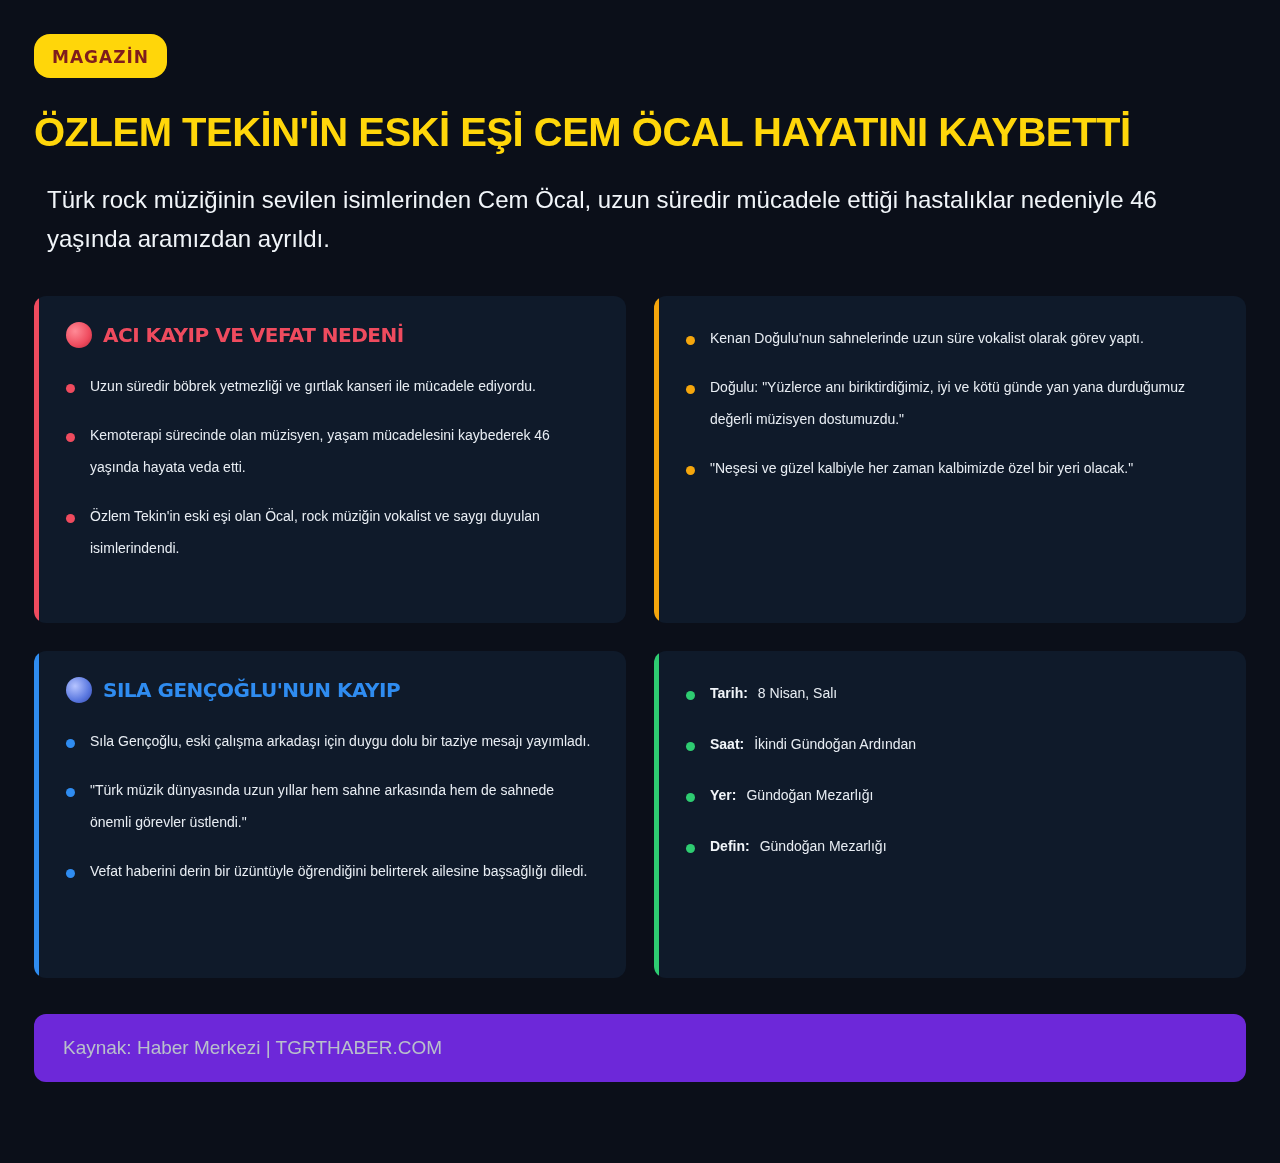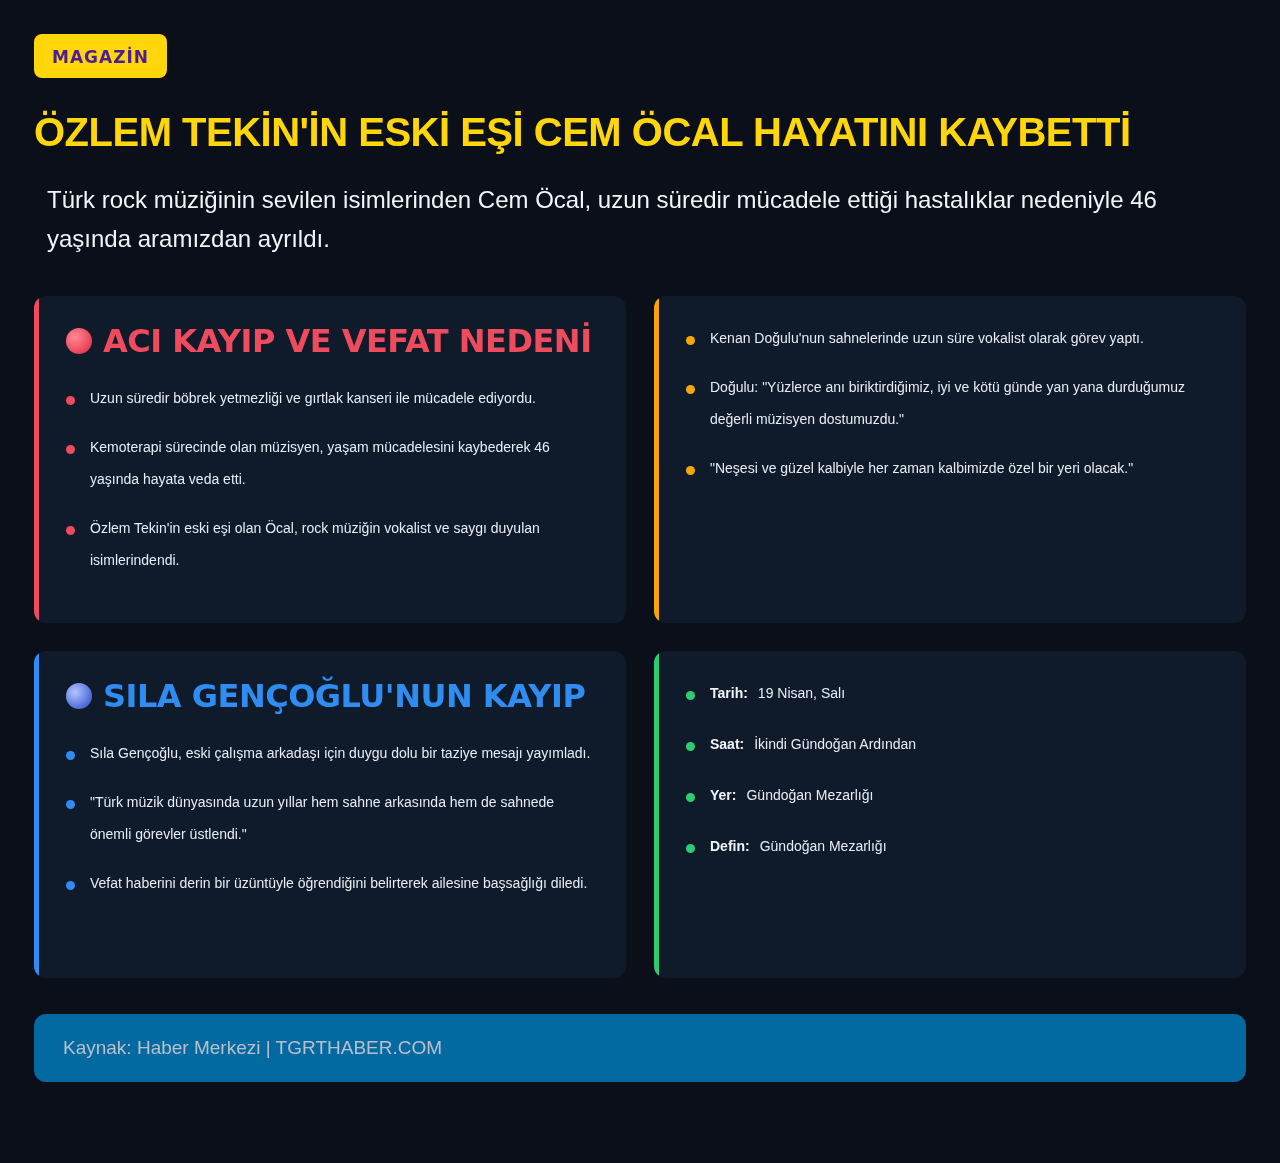--- a/index.html
+++ b/index.html
@@ -1,51 +1,51 @@
 <!DOCTYPE html>
 <html><head>
 <meta charset="utf-8">
 <style>
   * { box-sizing: border-box; margin: 0; padding: 0; }
   html, body { width: 1280px; height: 1163px; background: #0b0f19; }
   body { font-family: "Liberation Sans", "DejaVu Sans", sans-serif; color: #f1f5f9; position: relative; }
   .wrap { padding: 34px 34px 0 34px; }
   .badge {
-    display: inline-block; background: #ffd60a; color: #4c1d95;
+    display: inline-block; background: #ffd60a; color: #7f1d1d;
     font-family: "DejaVu Sans", sans-serif; font-weight: 700; font-size: 17px;
-    letter-spacing: 1px; padding: 13px 18px 11px; border-radius: 8px;
+    letter-spacing: 1px; padding: 13px 18px 11px; border-radius: 16px;
   }
   .title {
     margin-top: 26px; color: #ffd60a; font-family: Liberation Sans, sans-serif;
     font-weight: 700; font-size: 40px; line-height: 56px; letter-spacing: -0.5px;
     text-transform: uppercase;
   }
   .lead { margin-top: 20px; font-size: 24px; line-height: 39px; color: #f1f5f9; margin-left: 13px; }
   .grid { margin-top: 38px; display: grid; grid-template-columns: 592px 592px; column-gap: 28px; row-gap: 28px; }
   .card {
     background: #0f1a2a; border-radius: 12px; position: relative;
     padding: 26px 28px 20px 32px; min-height: 327px; overflow: hidden;
   }
   .card::before { content: ""; position: absolute; left: 0; top: 0; bottom: 0; width: 5px; background: var(--accent); border-radius: 12px 0 0 12px; }
   .card-head { display: flex; align-items: center; gap: 11px; margin-bottom: 22px; }
   .sphere { width: 26px; height: 26px; border-radius: 50%; flex: none;
     background: radial-gradient(circle at 35% 35%, var(--hl) 0%, var(--accent) 60%, var(--dk) 100%); }
-  .card-title { color: var(--accent); font-family: "DejaVu Sans", sans-serif; font-weight: 700; font-size: 32px; letter-spacing: -0.5px; }
+  .card-title { color: var(--accent); font-family: "DejaVu Sans", sans-serif; font-weight: 700; font-size: 20px; letter-spacing: -0.5px; }
   ul { list-style: none; }
   li { position: relative; padding-left: 24px; font-size: 14px; line-height: 32px; margin-bottom: 17px; color: #e8edf3; }
   li::before { content: ""; position: absolute; left: 0; top: 14px; width: 9px; height: 9px; border-radius: 50%; background: var(--accent); }
   li.kv { margin-bottom: 19px; }
   .k { font-weight: 700; color: #f1f5f9; margin-right: 10px; }
   .red { --accent: #ef4b5e; --hl: #ff8a96; --dk: #b5283a; }
   .orange { --accent: #f5a60c; --hl: #ffb896; --dk: #e04a2a; }
   .orange .sphere { background: radial-gradient(circle at 35% 35%, #ffc0a0 0%, #f5763a 60%, #c9491f 100%); }
   .blue { --accent: #2f8cf0; --hl: #a5b8ff; --dk: #3e55c8; }
   .blue .sphere { background: radial-gradient(circle at 35% 35%, #b6c4ff 0%, #5a78e0 60%, #3346a6 100%); }
   .green { --accent: #2ecc71; --hl: #a8f0c4; --dk: #1f8f56; }
-  .footer { margin-top: 36px; background: #0369a1; border-radius: 12px; height: 68px; display: flex; align-items: center; padding-left: 29px; font-size: 19px; color: #b9c0cb; }
+  .footer { margin-top: 36px; background: #6d28d9; border-radius: 12px; height: 68px; display: flex; align-items: center; padding-left: 29px; font-size: 19px; color: #b9c0cb; }
 </style>
 </head>
 <body>
 
 <div class="wrap">
   <span class="badge">MAGAZİN</span>
   <h1 class="title">ÖZLEM TEKİN'İN ESKİ EŞİ CEM ÖCAL HAYATINI KAYBETTİ</h1>
   <p class="lead">Türk rock müziğinin sevilen isimlerinden Cem Öcal, uzun süredir mücadele ettiği hastalıklar nedeniyle 46 yaşında aramızdan ayrıldı.</p>
 
   <div class="grid">
@@ -76,21 +76,21 @@
       </div>
       <ul>
         <li>Sıla Gençoğlu, eski çalışma arkadaşı için duygu dolu bir taziye mesajı yayımladı.</li>
         <li>"Türk müzik dünyasında uzun yıllar hem sahne arkasında hem de sahnede önemli görevler üstlendi."</li>
         <li>Vefat haberini derin bir üzüntüyle öğrendiğini belirterek ailesine başsağlığı diledi.</li>
       </ul>
     </section>
 
     <section class="card green">
       <ul>
-        <li class="kv"><span class="k">Tarih:</span><span>19 Nisan, Salı</span></li>
+        <li class="kv"><span class="k">Tarih:</span><span>8 Nisan, Salı</span></li>
         <li class="kv"><span class="k">Saat:</span><span>İkindi Gündoğan Ardından</span></li>
         <li class="kv"><span class="k">Yer:</span><span>Gündoğan Mezarlığı</span></li>
         <li class="kv"><span class="k">Defin:</span><span>Gündoğan Mezarlığı</span></li>
       </ul>
     </section>
   </div>
 
   <footer class="footer">
     <span>Kaynak: Haber Merkezi | TGRTHABER.COM</span>
   </footer>

